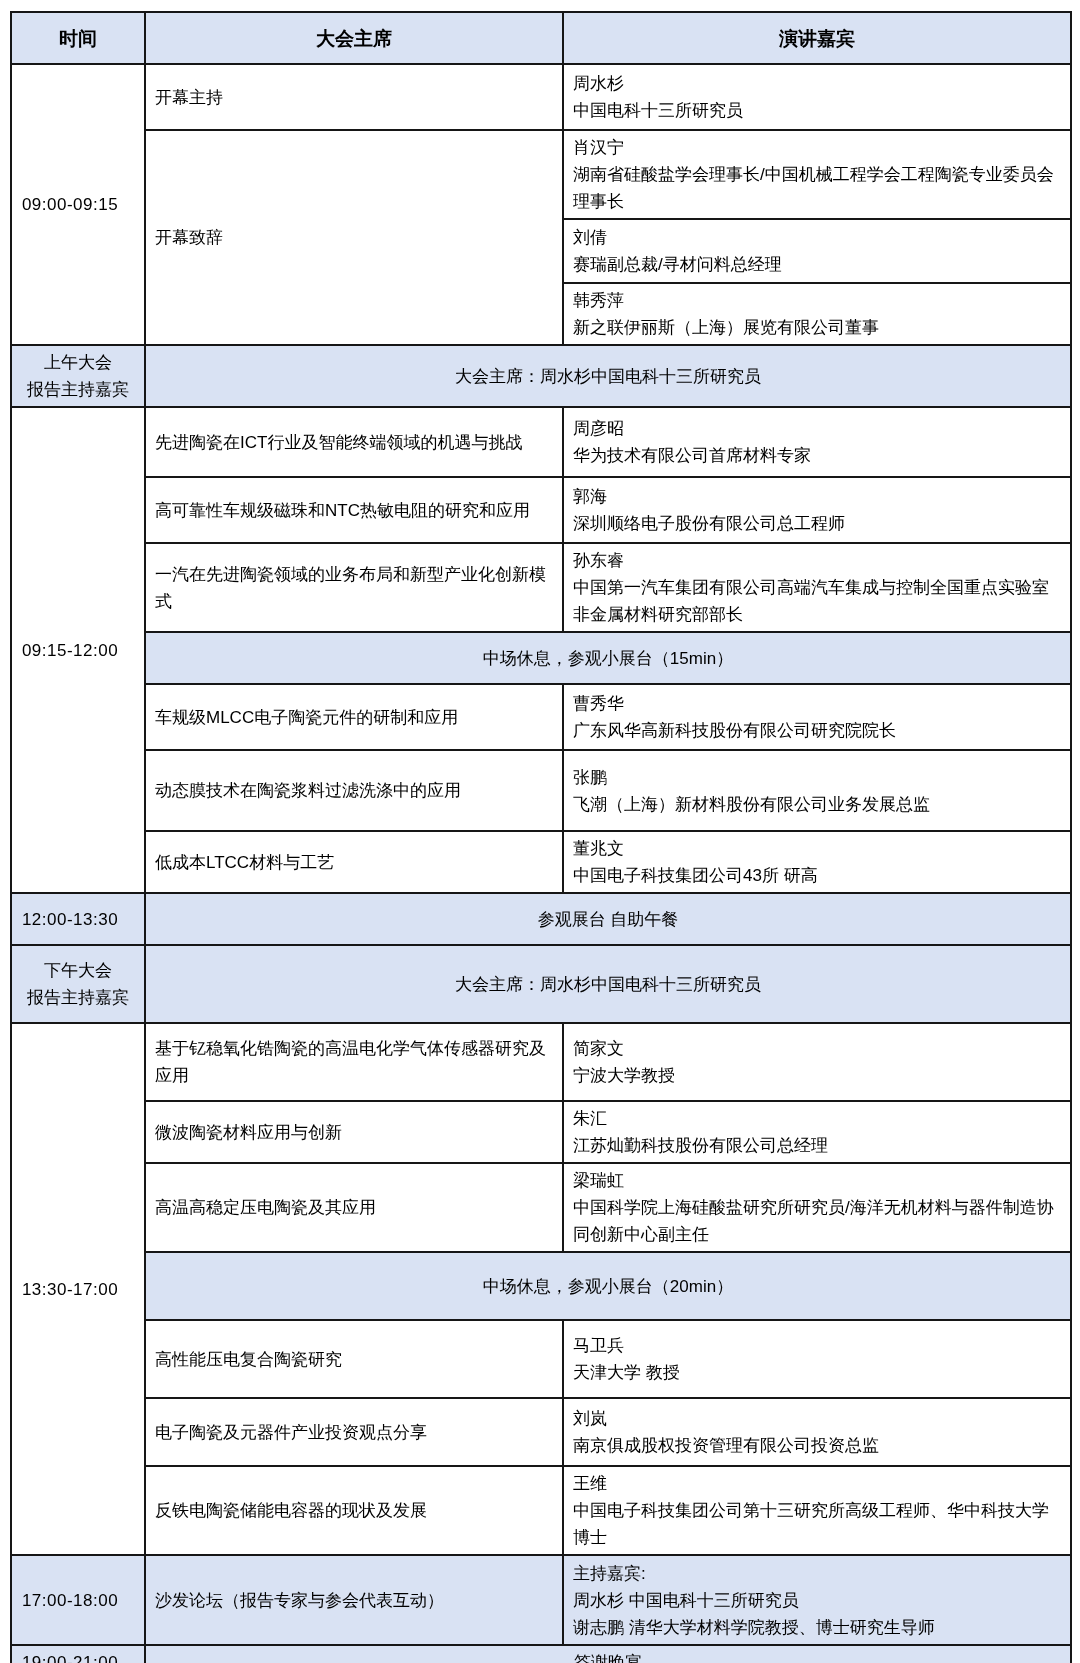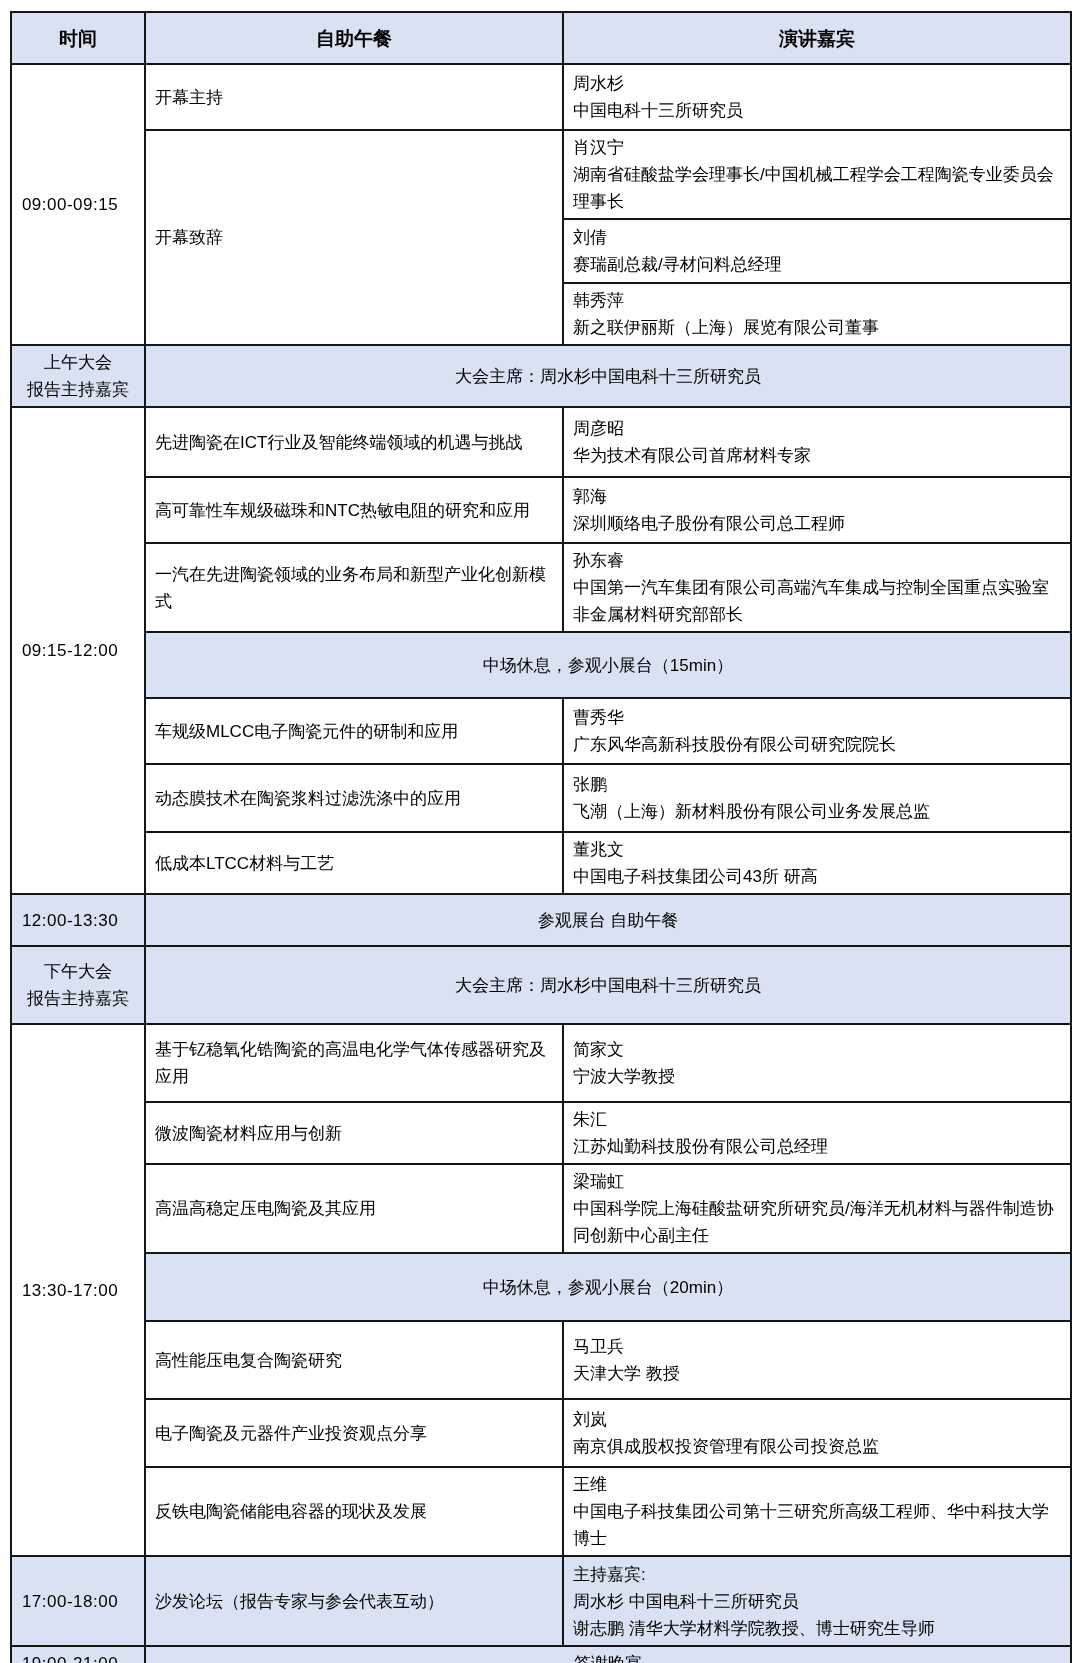--- a/index.html
+++ b/index.html
@@ -44,21 +44,21 @@
 <table class="schedule">
   <colgroup>
     <col style="width:134px">
     <col style="width:418px">
     <col style="width:508px">
   </colgroup>
 
   <tbody>
         <tr style="height:52px">
     <th class="blue">时间</th>
-    <th class="blue">自助午餐</th>
+    <th class="blue">大会主席</th>
     <th class="blue">演讲嘉宾</th>
   </tr>
 
   <tr style="height:66px">
     <td class="time" rowspan="4">09:00-09:15</td>
     <td>开幕主持</td>
     <td>
       <div class="name-line">周水杉</div>
       <div class="title-line">中国电科十三所研究员</div>
     </td>
@@ -105,31 +105,31 @@
       <div class="title-line">深圳顺络电子股份有限公司总工程师</div>
     </td>
   </tr>
   <tr style="height:76px">
     <td>一汽在先进陶瓷领域的业务布局和新型产业化创新模式</td>
     <td>
       <div class="name-line">孙东睿</div>
       <div class="title-line">中国第一汽车集团有限公司高端汽车集成与控制全国重点实验室非金属材料研究部部长</div>
     </td>
   </tr>
-  <tr style="height:66px">
+  <tr style="height:52px">
     <td class="blue c" colspan="2">中场休息，参观小展台（15min）</td>
   </tr>
   <tr style="height:66px">
     <td>车规级MLCC电子陶瓷元件的研制和应用</td>
     <td>
       <div class="name-line">曹秀华</div>
       <div class="title-line">广东风华高新科技股份有限公司研究院院长</div>
     </td>
   </tr>
-  <tr style="height:68px">
+  <tr style="height:81px">
     <td>动态膜技术在陶瓷浆料过滤洗涤中的应用</td>
     <td>
       <div class="name-line">张鹏</div>
       <div class="title-line">飞潮（上海）新材料股份有限公司业务发展总监</div>
     </td>
   </tr>
   <tr style="height:62px">
     <td>低成本LTCC材料与工艺</td>
     <td>
       <div class="name-line">董兆文</div>

